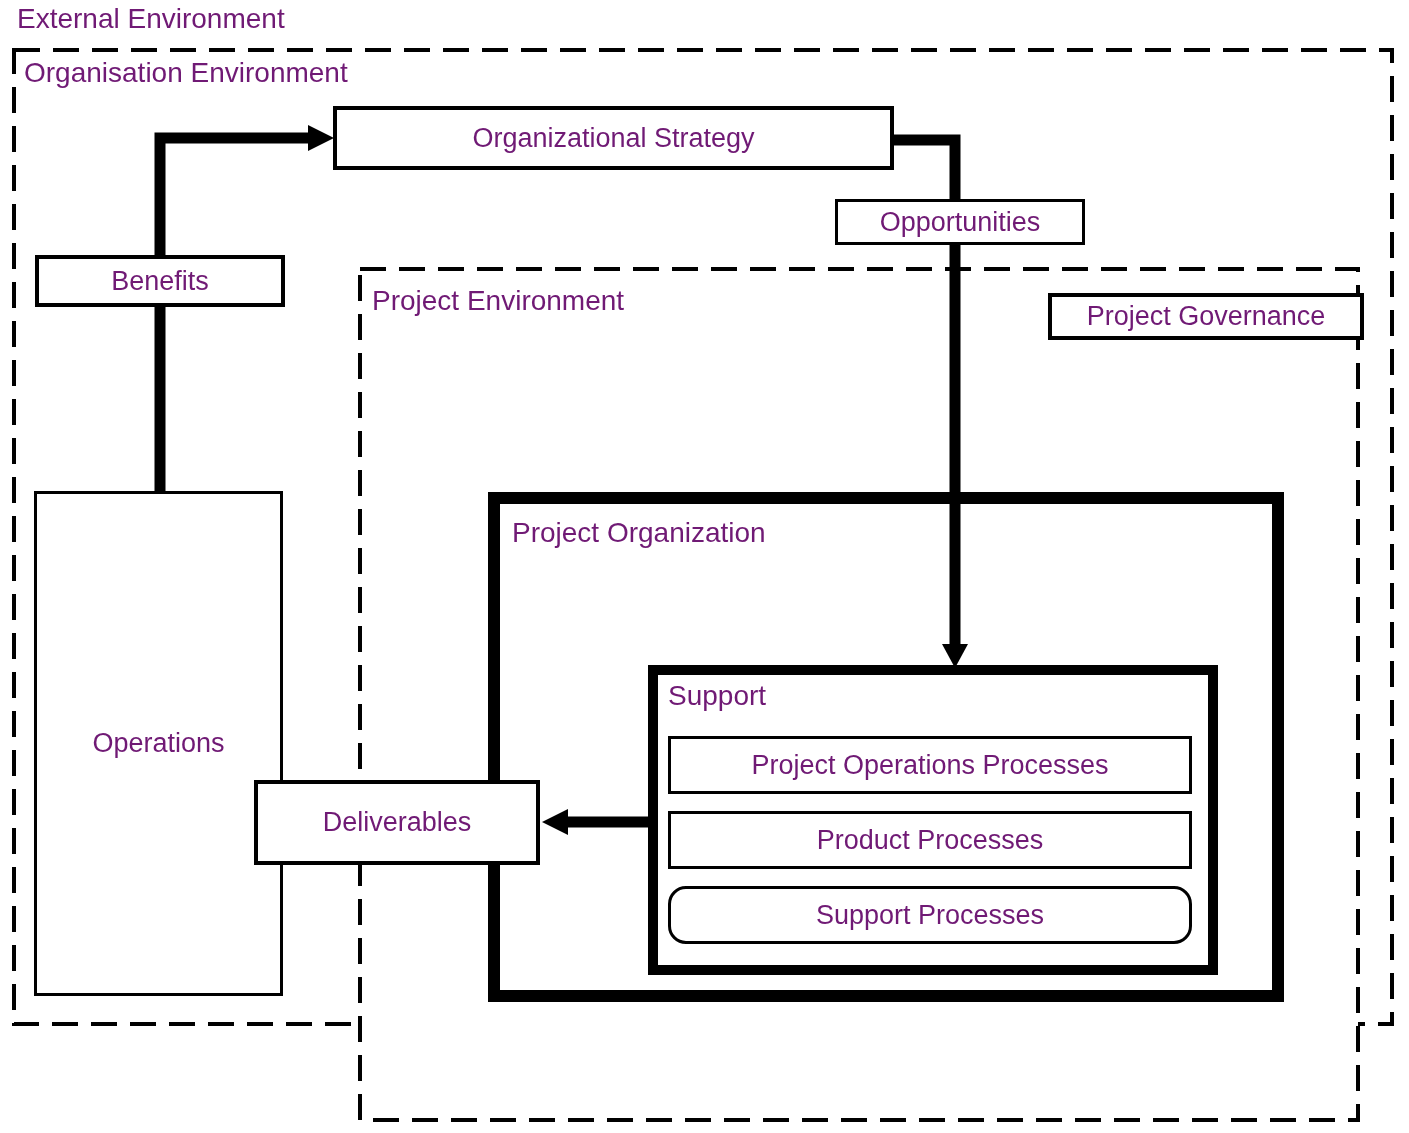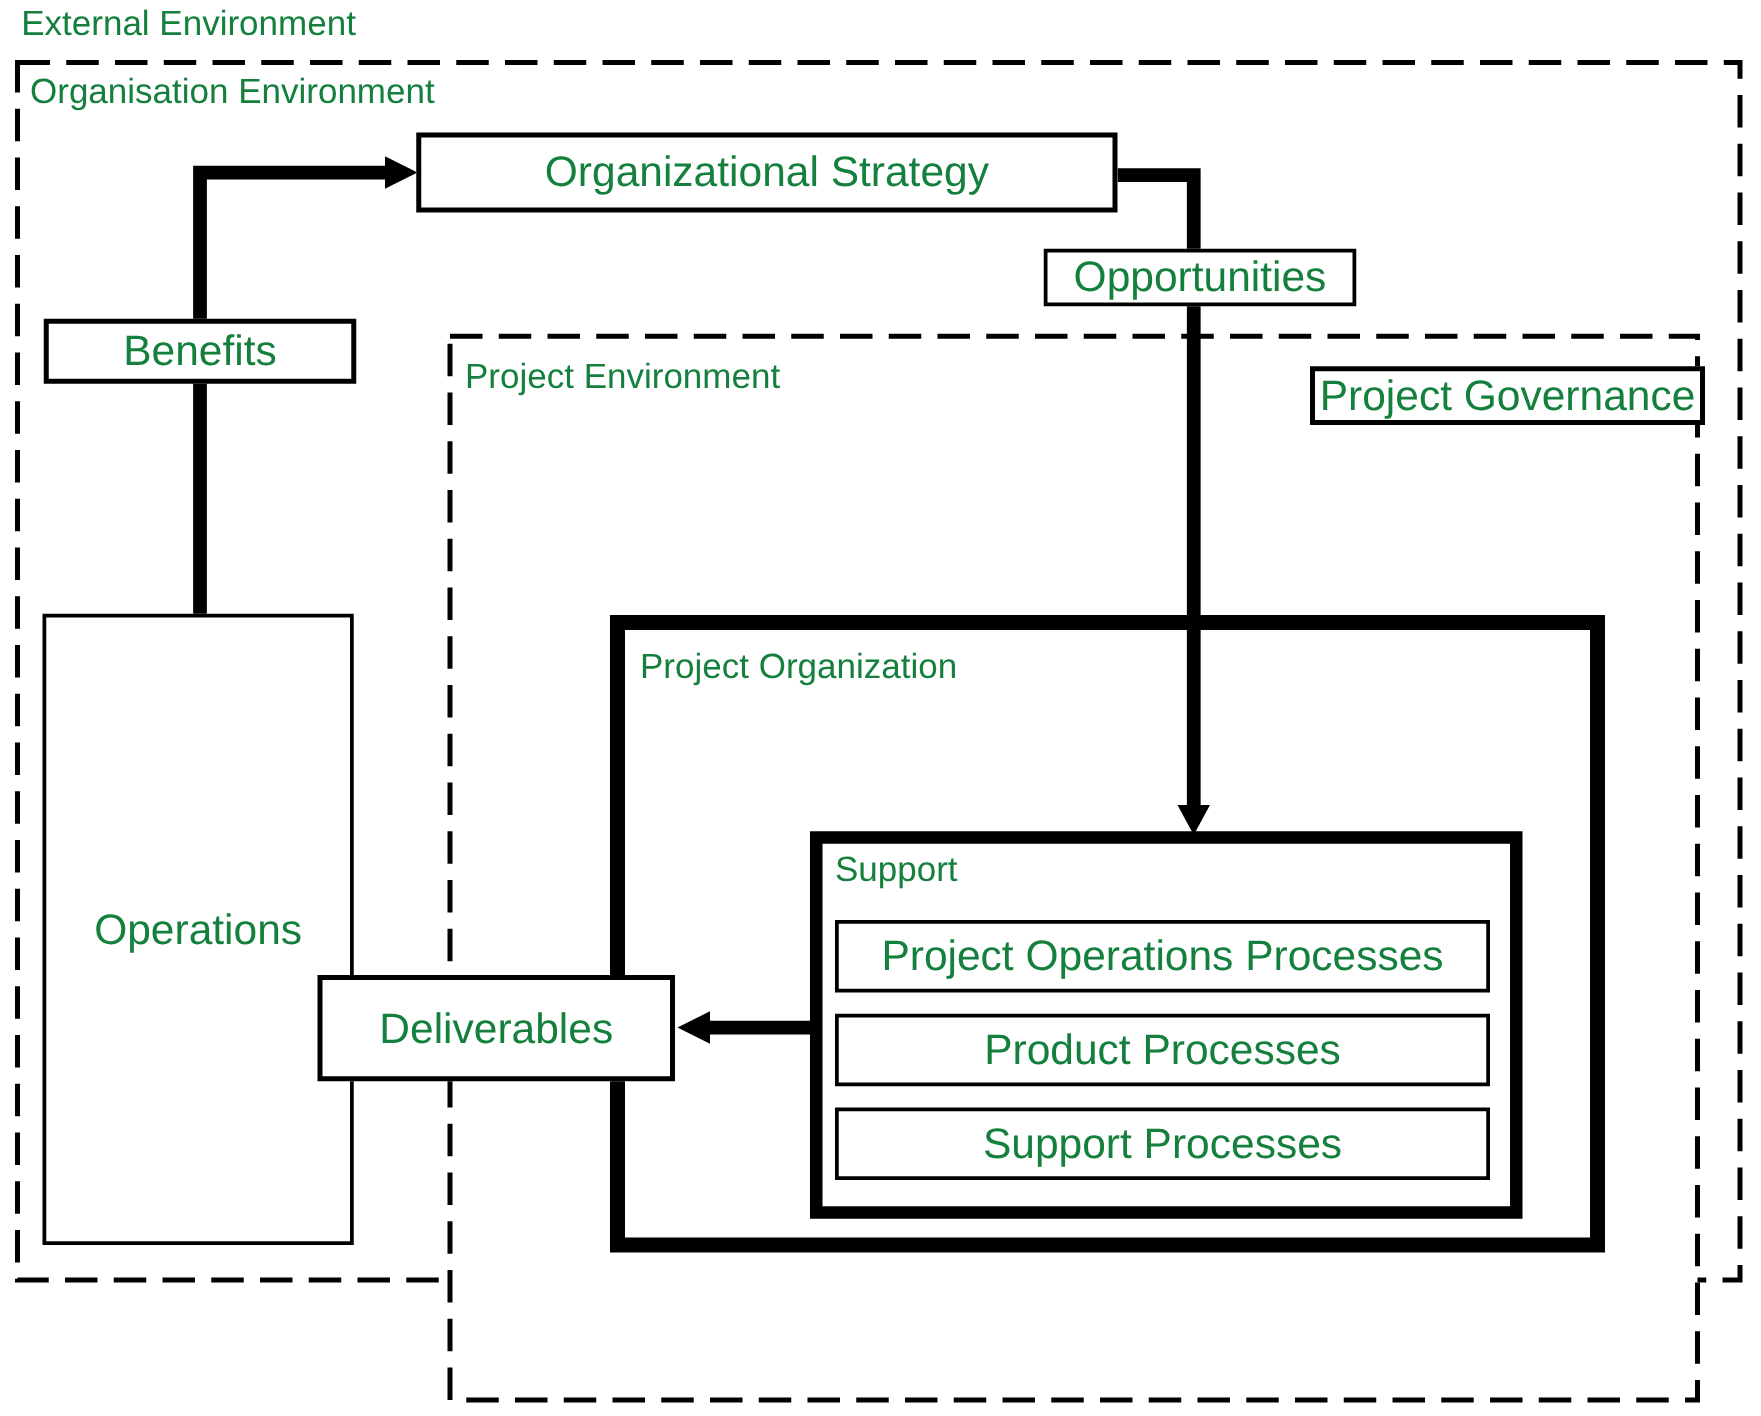--- a/index.html
+++ b/index.html
@@ -6,21 +6,21 @@
     margin: 0;
     padding: 0;
     background: #ffffff;
   }
   #canvas {
     position: relative;
     width: 1409px;
     height: 1133px;
     background: #ffffff;
     font-family: "Liberation Sans", "DejaVu Sans", sans-serif;
-    color: #15803d;
+    color: #701a75;
     overflow: hidden;
   }
   svg.layer {
     position: absolute;
     left: 0;
     top: 0;
     width: 1409px;
     height: 1133px;
     pointer-events: none;
   }
@@ -29,21 +29,21 @@
   #connector-layer { z-index: 2; }
   .node { z-index: 3; }
   .box {
     position: absolute;
     box-sizing: border-box;
     background: #ffffff;
     border: 3px solid #000000;
     display: flex;
     align-items: center;
     justify-content: center;
-    font-size: 34px;
+    font-size: 27px;
     line-height: 1;
     white-space: nowrap;
   }
   .b4  { border-width: 4px; }
   .b10 { border-width: 10px; }
   .b12 { border-width: 12px; }
   .env-label {
     position: absolute;
     font-size: 28px;
     line-height: 1.1;
@@ -72,21 +72,21 @@
 
   <div class="box b10 struct" style="left:648px; top:665px; width:570px; height:310px;"></div>
   <div class="env-label" style="left:668px; top:681px;">Support</div>
 
   <div class="box struct" style="left:668px; top:736px; width:524px; height:58px;">
     <span>Project Operations Processes</span>
   </div>
   <div class="box struct" style="left:668px; top:811px; width:524px; height:58px;">
     <span>Product Processes</span>
   </div>
-  <div class="box struct" style="left:668px; top:886px; width:524px; height:58px;">
+  <div class="box struct" style="left:668px; top:886px; width:524px; height:58px;border-radius:18px;">
     <span>Support Processes</span>
   </div>
 
   <svg id="connector-layer" class="layer" viewBox="0 0 1409 1133">
 
     <polyline points="160,497 160,138 310,138" fill="none" stroke="#000000" stroke-width="11"></polyline>
     <polygon points="334,138 308,125 308,151" fill="#000000"></polygon>
 
     <polyline points="894,140 955,140 955,648" fill="none" stroke="#000000" stroke-width="11"></polyline>
     <polygon points="955,668 942,644 968,644" fill="#000000"></polygon>

